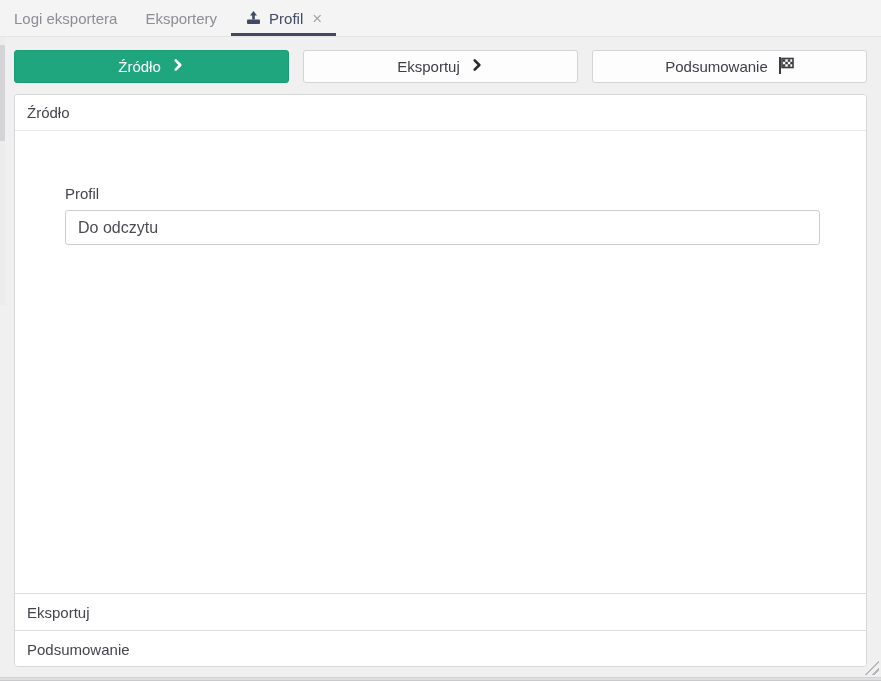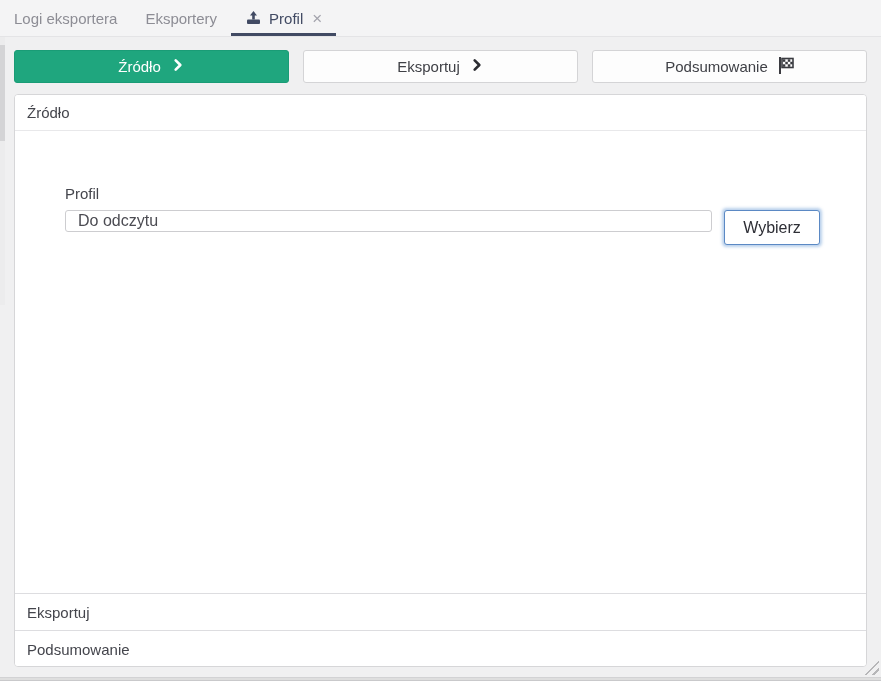--- a/index.html
+++ b/index.html
@@ -107,21 +107,21 @@
   }
   .form-label {
     display: block;
     font-size: 15px;
     color: #44454c;
     margin-bottom: 8px;
   }
   .form-row { display: flex; align-items: stretch; gap: 12px; }
   .text-input {
     flex: 1;
-    height: 22px;
+    height: 35px;
     border: 1px solid #cdcdd0;
     border-radius: 3px;
     background: #ffffff;
     color: #4b4b52;
     font-size: 16px;
     font-family: "Liberation Sans", "DejaVu Sans", sans-serif;
     padding: 0 12px;
     outline: none;
   }
   .choose-btn {
@@ -225,21 +225,20 @@
 
   <div class="accordion">
     <div class="acc-header open">
       <span>Źródło</span>
     </div>
 
     <div class="acc-content">
       <label class="form-label">Profil</label>
       <div class="form-row">
         <input class="text-input" type="text" value="Do odczytu" style="">
-        <button class="choose-btn">Wybierz</button>
       </div>
     </div>
 
     <div class="acc-header closed">
       <span>Eksportuj</span>
     </div>
     <div class="acc-header closed">
       <span>Podsumowanie</span>
     </div>
   </div>

